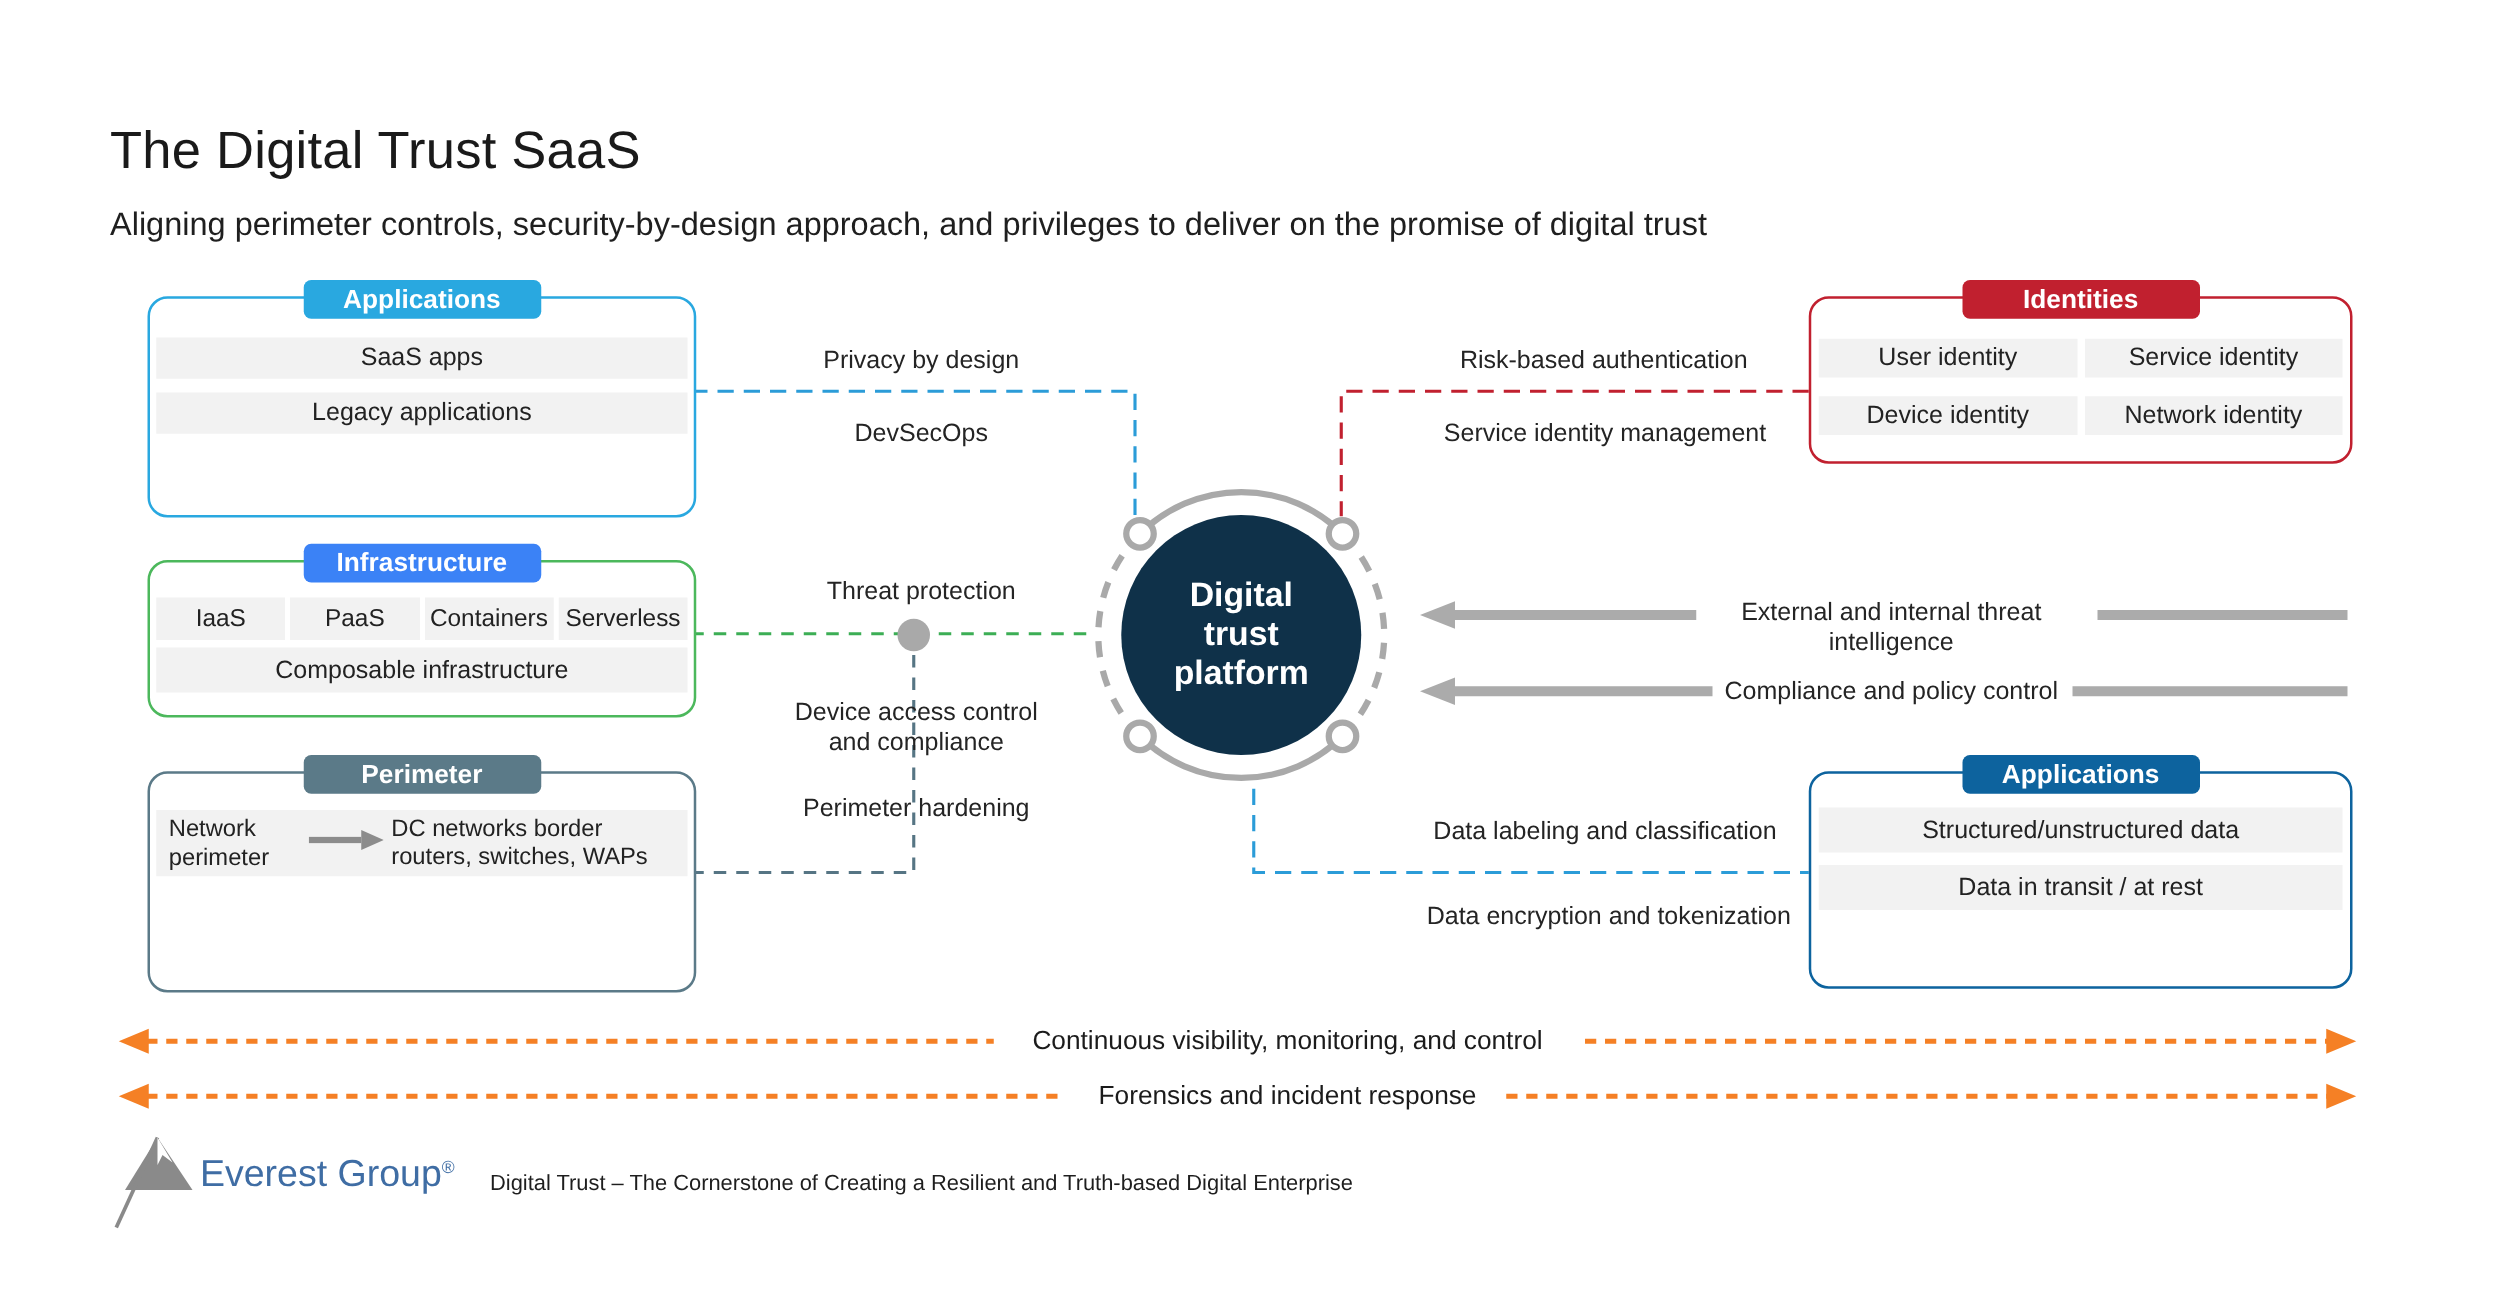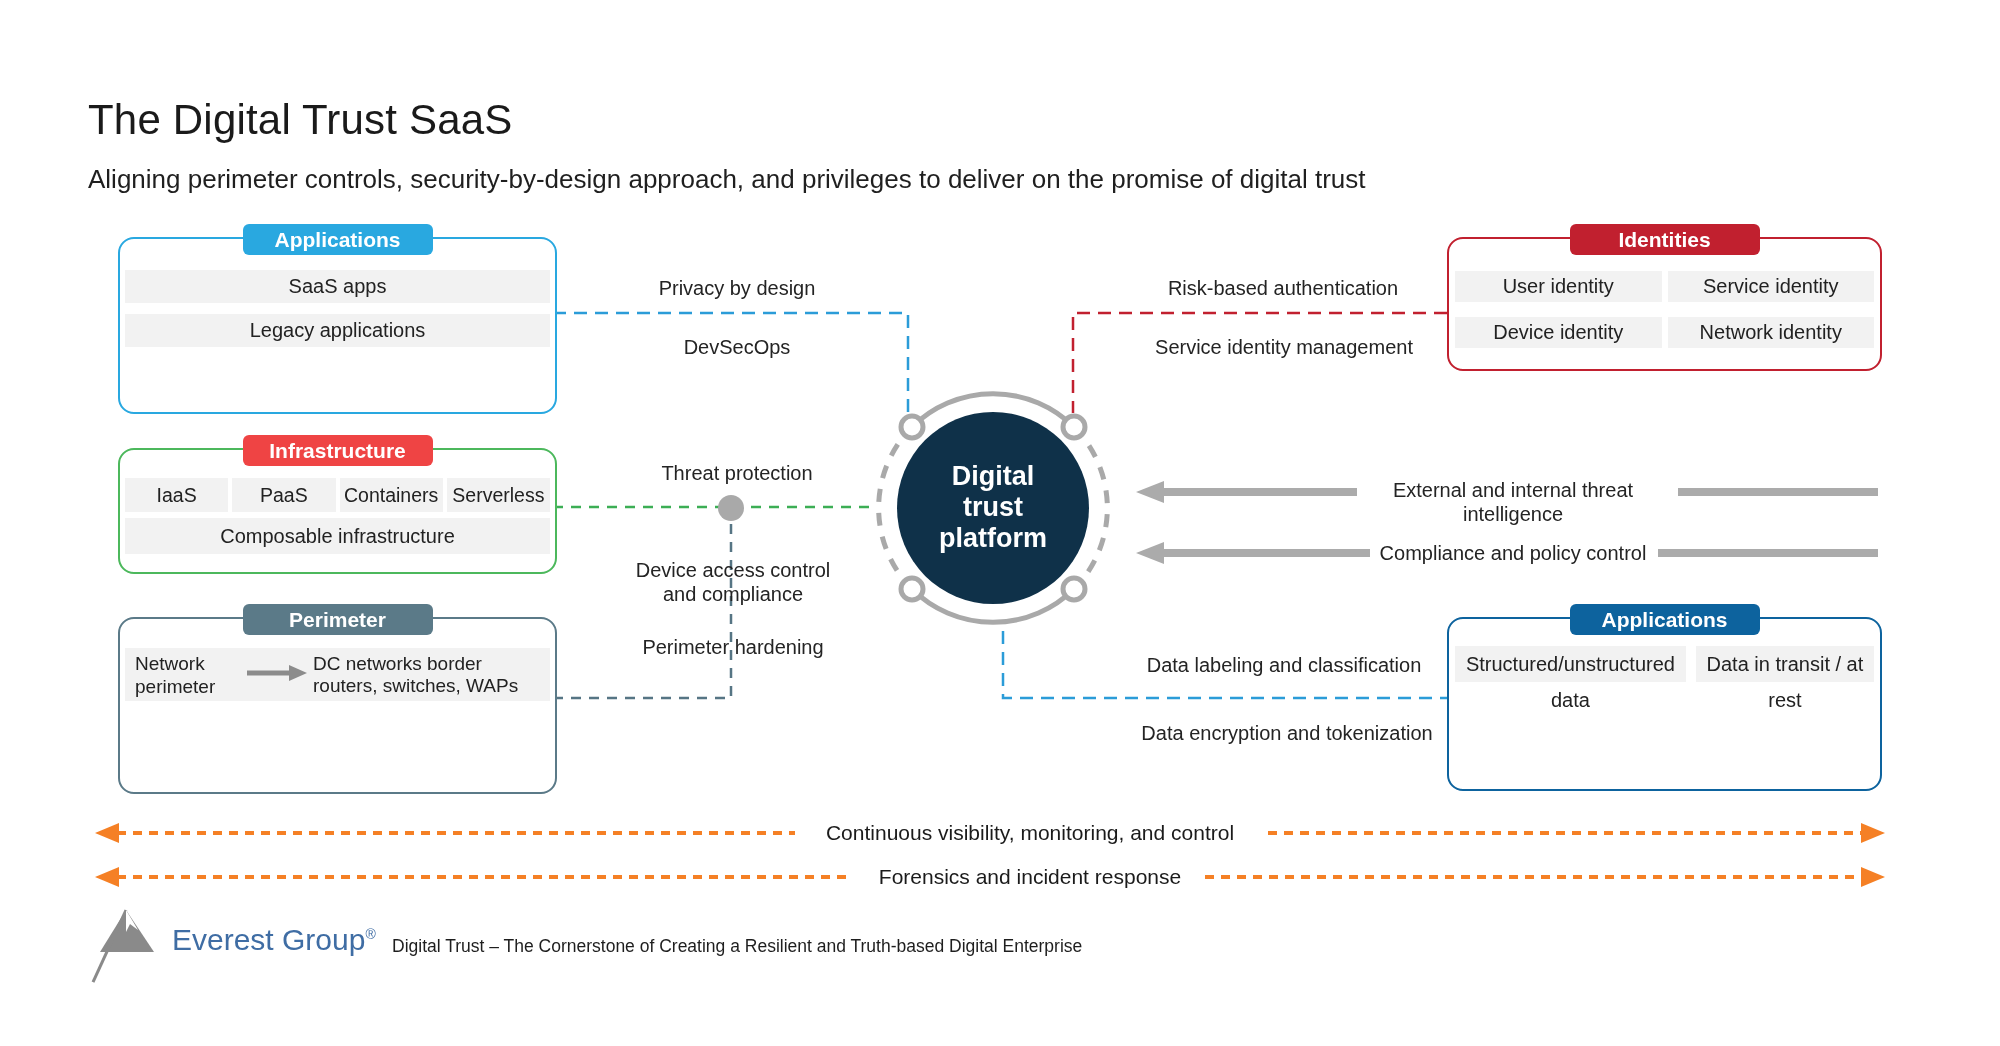--- a/index.html
+++ b/index.html
@@ -35,25 +35,25 @@
   .prow2 .pdesc{padding-top:3px;}
   .plabel{width:112px;font-size:19px;line-height:23px;color:#222;flex:none;}
   .parrow{width:62px;flex:none;}
   .pdesc{flex:1;font-size:19px;line-height:22px;color:#222;padding-left:4px;}
 
   #box-identities{left:1447px;top:237px;width:431px;height:130px;border-color:#C1202F;}
   #box-identities .grid{margin:32px 6px 0;display:grid;grid-template-columns:1fr 1fr;gap:15px 6px;}
   #box-identities .row{height:31px;line-height:31px;}
 
   #box-apps-right{left:1447px;top:617px;width:431px;height:170px;border-color:#0D639E;}
-  #box-apps-right .rows{margin:27px 6px 0;display:flex;flex-direction:row;gap:10px;justify-content:flex-end;}
+  #box-apps-right .rows{margin:27px 6px 0;display:flex;flex-direction:column;gap:10px;justify-content:flex-end;}
   #box-apps-right .row{height:36px;line-height:36px;}
 
   .tab-skyblue{background:#29A8E0;}
-  .tab-green{background:#ef4444;}
+  .tab-green{background:#3b82f6;}
   .tab-slate{background:#5B7A88;}
   .tab-red{background:#C1202F;}
   .tab-darkblue{background:#0D639E;}
 
   .lbl{position:absolute;transform:translateX(-50%);font-size:20px;color:#242424;
        text-align:center;white-space:nowrap;z-index:3;}
   .lbl.wrap{white-space:normal;line-height:24px;}
   #lbl-privacy{left:737px;top:277px;}
   #lbl-devsecops{left:737px;top:336px;}
   #lbl-threat{left:737px;top:462px;}
@@ -64,21 +64,21 @@
   #lbl-datalabel{left:1284px;top:654px;}
   #lbl-dataenc{left:1287px;top:722px;}
   #lbl-threatintel{left:1513px;top:478px;width:280px;}
   #lbl-compliance{left:1513px;top:542px;}
   #lbl-visibility{left:1030px;top:821px;font-size:21px;color:#1b1b1b;}
   #lbl-forensics{left:1030px;top:865px;font-size:21px;color:#1b1b1b;}
 
   #center-label{position:absolute;left:993px;top:461px;transform:translateX(-50%);
        text-align:center;color:#fff;font-weight:700;font-size:27px;line-height:31px;z-index:3;}
 
-  .footer-brand{position:absolute;left:172px;top:923px;font-size:30px;color:#3F6DA4;z-index:2;}
+  .footer-brand{position:absolute;left:160px;top:923px;font-size:30px;color:#3F6DA4;z-index:2;}
   .footer-brand sup{font-size:14px;}
   .footer-tagline{position:absolute;left:392px;top:936px;font-size:17.5px;color:#1e1e1e;z-index:2;}
 </style>
 </head>
 <body>
 
 <div id="canvas">
 
   <div class="title">The Digital Trust SaaS</div>
   <div class="subtitle">Aligning perimeter controls, security-by-design approach, and privileges to deliver on the promise of digital trust</div>

